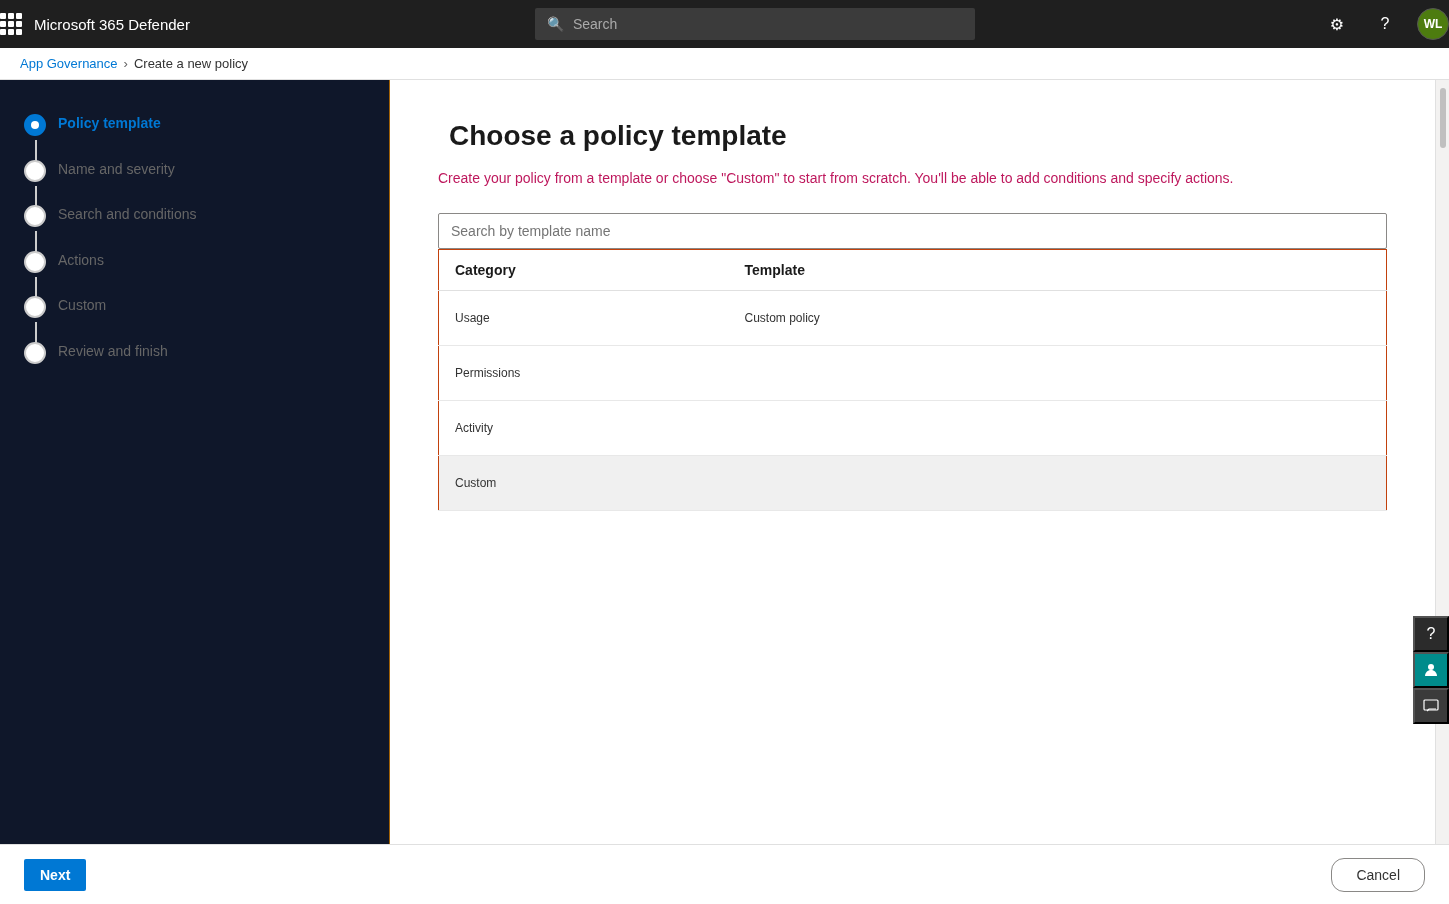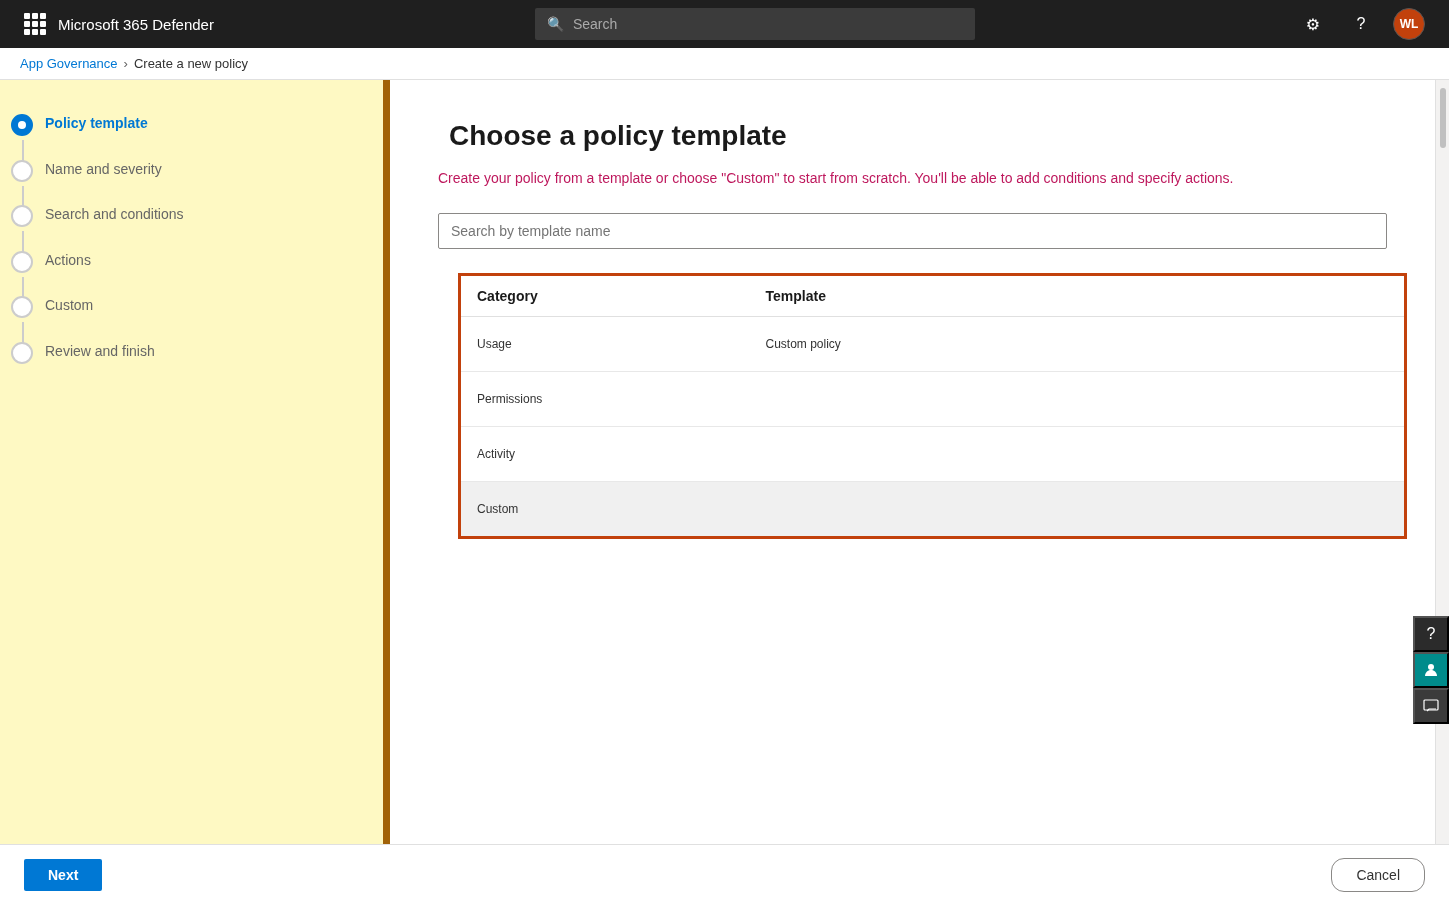--- a/index.html
+++ b/index.html
@@ -5,21 +5,21 @@
     * { box-sizing: border-box; margin: 0; padding: 0; }
     body { font-family: 'Segoe UI', Arial, sans-serif; font-size: 14px; background: #f3f2f1; height: 904px; overflow: hidden; display: flex; flex-direction: column; }
 
     
     .top-nav {
       background: #1f1f1f;
       color: #fff;
       height: 48px;
       display: flex;
       align-items: center;
-      padding: 0 24px;
+      padding: 0 0;
       gap: 12px;
       flex-shrink: 0;
     }
     .nav-grid-icon {
       display: grid;
       grid-template-columns: repeat(3, 6px);
       grid-template-rows: repeat(3, 6px);
       gap: 2px;
       cursor: pointer;
     }
@@ -66,21 +66,21 @@
       display: flex; align-items: center; justify-content: center;
       cursor: pointer;
       color: #fff;
       font-size: 16px;
       background: transparent;
       border: none;
     }
     .avatar-btn {
       width: 32px; height: 32px;
       border-radius: 50%;
-      background: #c2410c;
+      background: #4d7c0f;
       color: #fff;
       font-size: 12px;
       font-weight: 600;
       display: flex; align-items: center; justify-content: center;
       cursor: pointer;
       border: 1px solid #555;
     }
 
     
     .breadcrumb {
@@ -101,23 +101,23 @@
     .main-layout {
       display: flex;
       flex: 1;
       overflow: hidden;
       background: #f3f2f1;
     }
 
     
     .sidebar {
       width: 390px;
-      background: #fef9c3;
-      border-right: 7px solid #a16207;
-      padding: 32px 11px;
+      background: #0f172a;
+      border-right: 1px solid #a16207;
+      padding: 32px 24px;
       flex-shrink: 0;
       overflow-y: auto;
     }
     .stepper { display: flex; flex-direction: column; }
     .step-item {
       display: flex;
       align-items: flex-start;
       gap: 12px;
       position: relative;
     }
@@ -181,30 +181,28 @@
       line-height: 1.5;
     }
     .template-search {
       width: 100%;
       height: 36px;
       border: 1px solid #8a8886;
       border-radius: 2px;
       padding: 0 12px;
       font-size: 14px;
       outline: none;
-      margin-bottom: 24px;
     }
 
     
     .template-table {
       width: 100%;
-      border: 3px solid #c2410c;
+      border: 1px solid #c2410c;
       border-collapse: collapse;
       table-layout: fixed;
-      margin-left: 20px;
     }
     .template-table th {
       padding: 12px 16px;
       text-align: left;
       font-weight: 600;
       font-size: 14px;
       color: #1a1a1a;
       border-bottom: 1px solid #e0e0e0;
       background: #fff;
     }
@@ -267,21 +265,21 @@
       align-items: center;
       padding: 0 24px;
       gap: 12px;
       flex-shrink: 0;
     }
     .btn-primary {
       background: #0078d4;
       color: #fff;
       border: none;
       border-radius: 2px;
-      padding: 8px 24px;
+      padding: 8px 16px;
       font-size: 14px;
       cursor: pointer;
       font-weight: 600;
     }
     .btn-secondary {
       background: #fff;
       color: #333;
       border: 1px solid #8a8886;
       border-radius: 13px;
       padding: 8px 24px;

